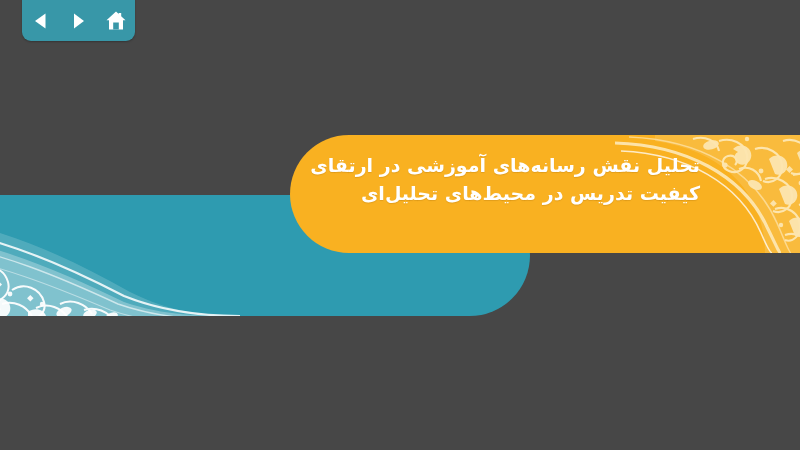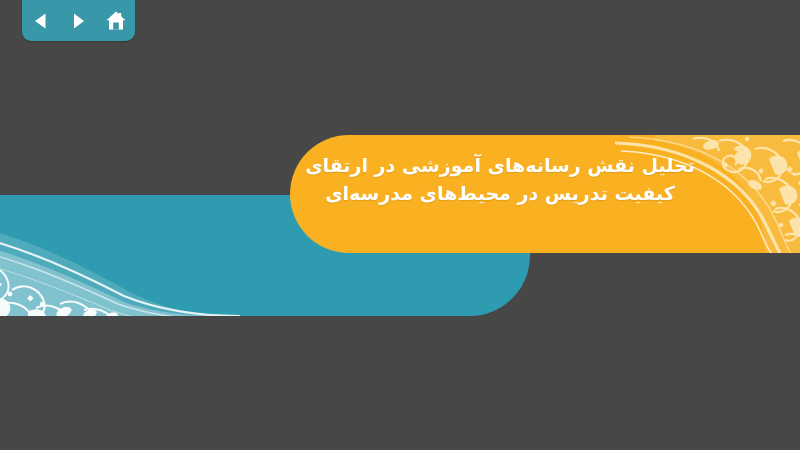--- a/index.html
+++ b/index.html
@@ -81,21 +81,21 @@
     height: 118px;
     pointer-events: none;
   }
 
   
   #title-block {
     position: absolute;
     left: 300px;
     top: 152px;
     width: 400px;
-    text-align: center;
+    text-align: right;
     direction: rtl;
     z-index: 5;
     color: #ffffff;
     font-family: "DejaVu Sans", sans-serif;
     font-size: 19px;
     font-weight: bold;
     line-height: 1.45;
     letter-spacing: 0px;
     text-shadow: 0 1px 1px rgba(120,70,0,0.18);
   }
@@ -206,16 +206,16 @@
         <rect x="128" y="22" width="5.2" height="5.2" transform="rotate(45 130.6 24.6)"></rect>
         <rect x="172" y="32" width="5" height="5" transform="rotate(45 174.5 34.5)"></rect>
         <rect x="156" y="66" width="4.8" height="4.8" transform="rotate(45 158.4 68.4)"></rect>
         <rect x="190" y="78" width="4.6" height="4.6" transform="rotate(45 192.3 80.3)"></rect>
       </g>
     </svg>
   </div>
 
   <div id="title-block">
     <span class="title-line">تحلیل نقش رسانه‌های آموزشی در ارتقای</span>
-    <span class="title-line">کیفیت تدریس در محیط‌های مدرسه‌ای</span>
+    <span class="title-line">کیفیت تدریس در محیط‌های تحلیل‌ای</span>
   </div>
 
 </div>
 
 </body></html>

